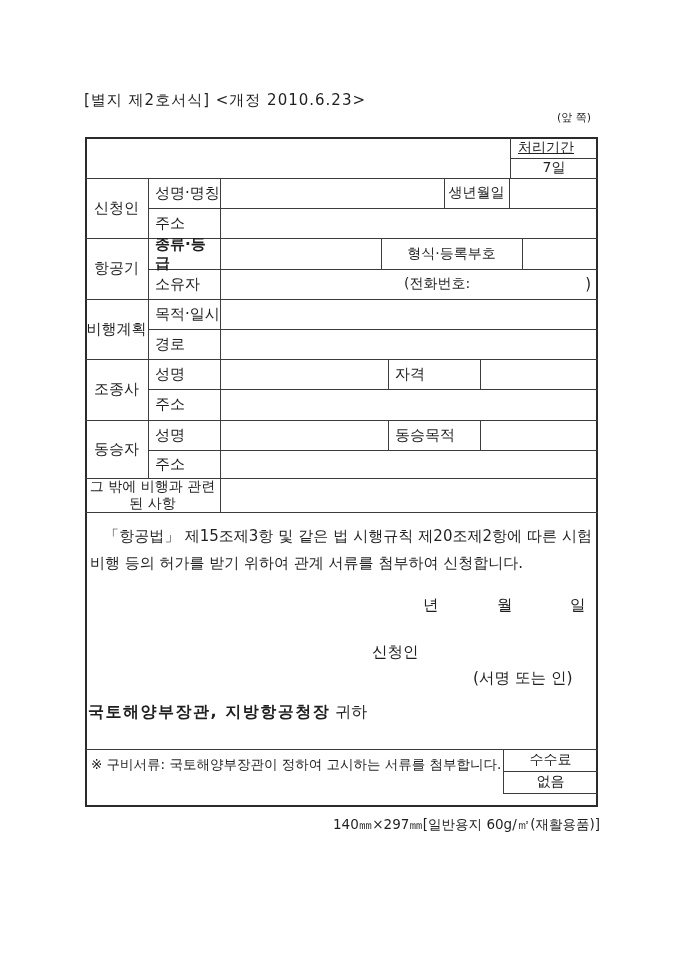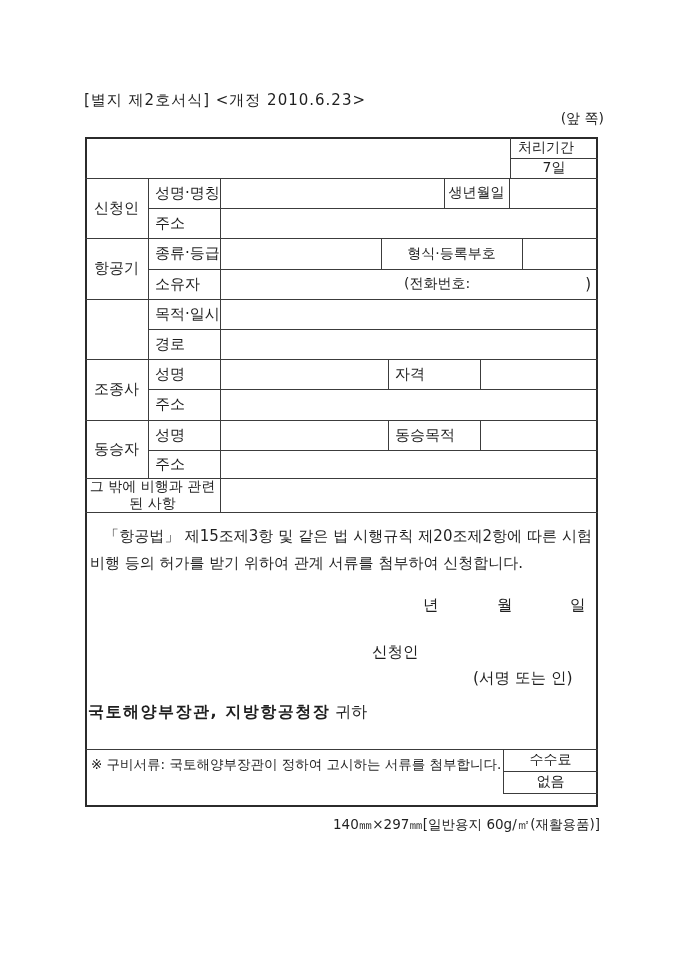--- a/index.html
+++ b/index.html
@@ -11,21 +11,21 @@
   .page {
     position: relative;
     width: 680px;
     height: 962px;
     background: #ffffff;
     overflow: hidden;
   }
   .abs { position: absolute; }
   
   .form-ref { left: 84px; top: 91px; font-size: 15px; letter-spacing: 1px; }
-  .side-label { left: 89px; top: 110px; width: 515px; text-align: right; font-size: 14px; }
+  .side-label { left: 76px; top: 110px; width: 515px; text-align: right; font-size: 11px; }
   
   .form-table { position: absolute; left: 85px; top: 137px; width: 513px; height: 670px; }
   .frame { position: absolute; inset: 0; border: 2px solid #2b2b2b; }
   .hl { position: absolute; height: 1px; background: #3c3c3c; }
   .vl { position: absolute; width: 1px; background: #3c3c3c; }
   .cell { position: absolute; font-size: 15px; }
   .vcenter { display: flex; align-items: center; }
   .hcenter { justify-content: center; text-align: center; }
   .lpad { padding-left: 7px; }
   .title-cell {
@@ -52,21 +52,21 @@
 <div class="page">
 
   <div class="abs form-ref">[별지 제2호서식] &lt;개정 2010.6.23&gt;</div>
   <div class="abs side-label">(앞 쪽)</div>
 
   <div class="form-table">
     <div class="frame"></div>
 
     <div class="vl" style="left:425px; top:0; height:41px;"></div>
     <div class="hl" style="left:425px; top:21px; width:88px;"></div>
-    <div class="cell small vcenter hcenter" style="left:425px; top:0; width:72px; height:21px;">처리기간</div>
+    <div class="cell small vcenter hcenter" style="left:425px; top:0; width:72px; height:21px;text-decoration:underline;">처리기간</div>
     <div class="cell small vcenter hcenter" style="left:425px; top:21px; width:88px; height:20px;">7일</div>
 
     <div class="hl" style="left:0; top:41px;  width:513px;"></div>
     <div class="hl" style="left:0; top:101px; width:513px;"></div>
     <div class="hl" style="left:0; top:162px; width:513px;"></div>
     <div class="hl" style="left:0; top:222px; width:513px;"></div>
     <div class="hl" style="left:0; top:283px; width:513px;"></div>
     <div class="hl" style="left:0; top:341px; width:513px;"></div>
     <div class="hl" style="left:0; top:375px; width:513px;"></div>
     <div class="hl" style="left:0; top:612px; width:513px;"></div>
@@ -90,30 +90,31 @@
 
     <div class="cell vcenter hcenter" style="left:0; top:41px; width:63px; height:60px;">신청인</div>
     <div class="cell vcenter lpad" style="left:63px; top:41px; width:72px; height:30px;">성명·명칭</div>
     <div class="field" style="left:136px; top:42px; width:222px; height:28px;"></div>
     <div class="cell small vcenter hcenter" style="left:359px; top:41px; width:65px; height:30px;text-align:center;">생년월일</div>
     <div class="field" style="left:425px; top:42px; width:87px; height:28px;"></div>
     <div class="cell vcenter lpad" style="left:63px; top:71px; width:72px; height:30px;">주소</div>
     <div class="field" style="left:136px; top:72px; width:376px; height:28px;"></div>
 
     <div class="cell vcenter hcenter" style="left:0; top:101px; width:63px; height:61px;">항공기</div>
-    <div class="cell vcenter lpad" style="left:63px; top:101px; width:72px; height:31px;">종류·등급</div>
+    <div class="cell vcenter lpad" style="left:63px; top:101px; width:72px; height:31px;font-weight:bold;">종류·등급</div>
     <div class="field" style="left:136px; top:102px; width:159px; height:29px;"></div>
     <div class="cell small vcenter hcenter" style="left:296px; top:101px; width:141px; height:31px;">형식·등록부호</div>
     <div class="field" style="left:438px; top:102px; width:74px; height:29px;"></div>
     <div class="cell vcenter lpad" style="left:63px; top:132px; width:72px; height:30px;">소유자</div>
     <div class="field" style="left:136px; top:133px; width:376px; height:28px;">
       <span class="abs" style="left:183px; top:5px; font-size:14px;">(전화번호:</span>
       <span class="abs" style="right:6px; top:5px; font-size:15px;">)</span>
     </div>
 
+    <div class="cell vcenter hcenter" style="left:0; top:162px; width:63px; height:60px;">비행계획</div>
     <div class="cell vcenter lpad" style="left:63px; top:162px; width:72px; height:30px;">목적·일시</div>
     <div class="field" style="left:136px; top:163px; width:376px; height:28px;"></div>
     <div class="cell vcenter lpad" style="left:63px; top:192px; width:72px; height:30px;">경로</div>
     <div class="field" style="left:136px; top:193px; width:376px; height:28px;"></div>
 
     <div class="cell vcenter hcenter" style="left:0; top:222px; width:63px; height:61px;">조종사</div>
     <div class="cell vcenter lpad" style="left:63px; top:222px; width:72px; height:30px;">성명</div>
     <div class="field" style="left:136px; top:223px; width:166px; height:28px;"></div>
     <div class="cell vcenter lpad" style="left:303px; top:222px; width:92px; height:30px;">자격</div>
     <div class="field" style="left:396px; top:223px; width:116px; height:28px;"></div>

